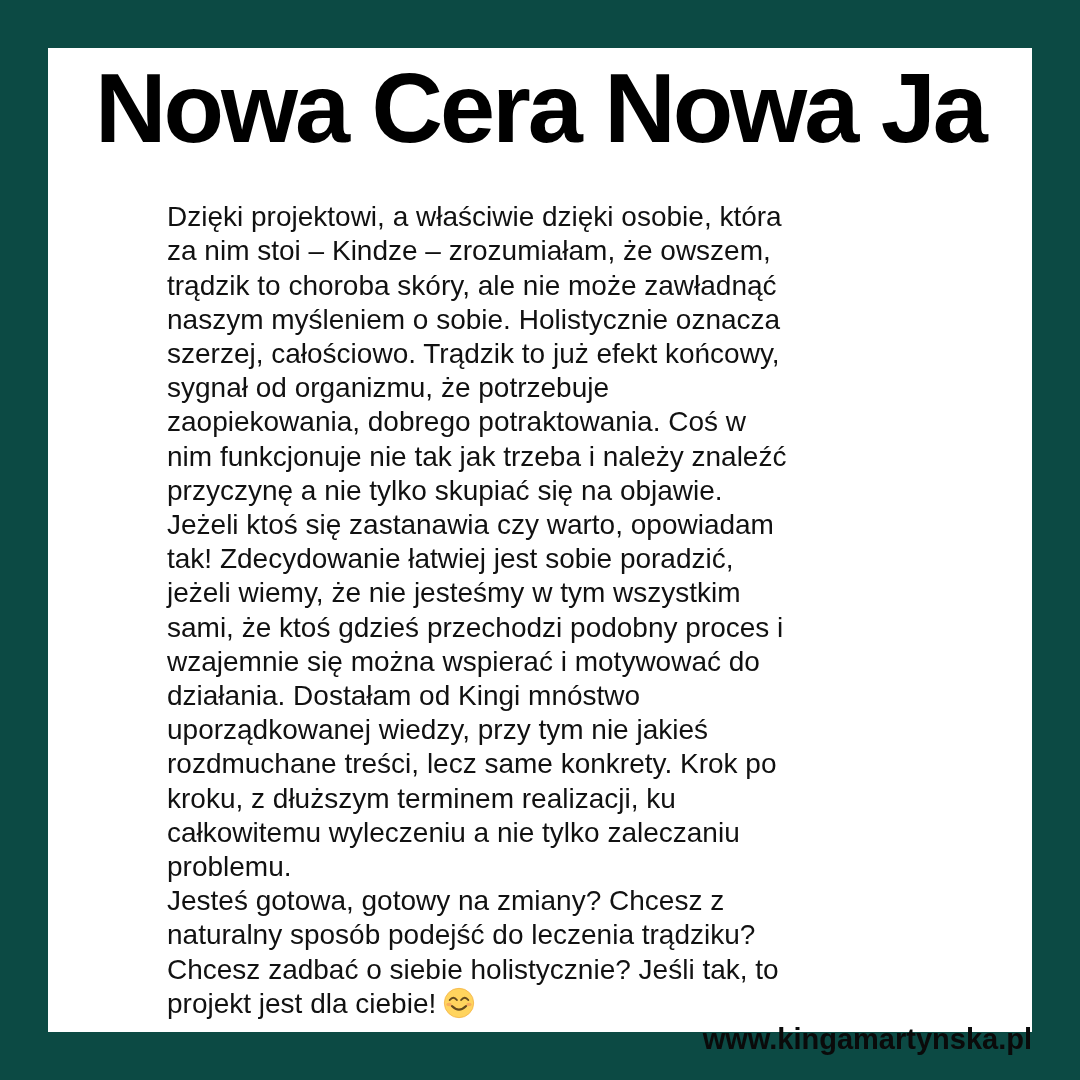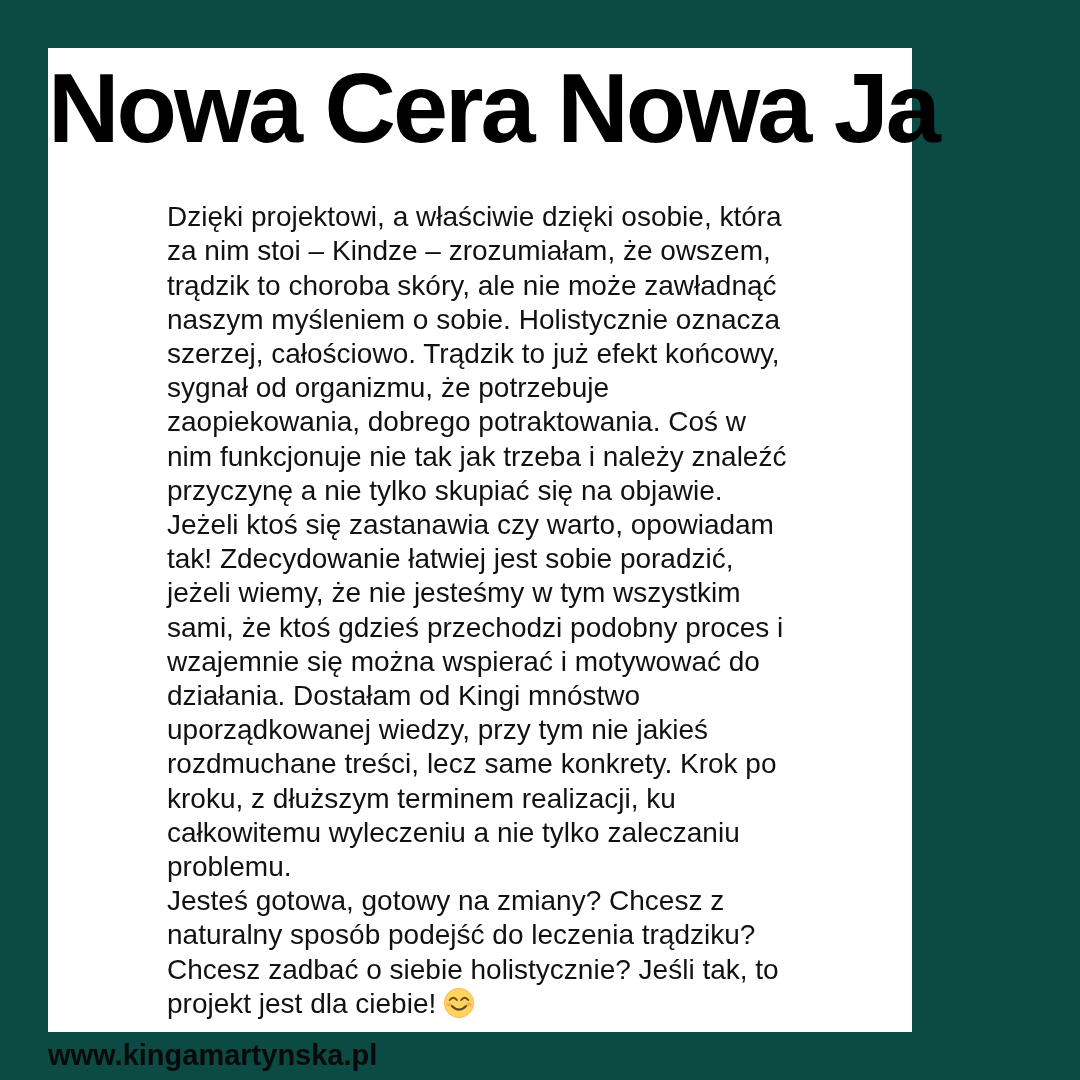--- a/index.html
+++ b/index.html
@@ -11,21 +11,21 @@
     position: relative;
     width: 1080px;
     height: 1080px;
     overflow: hidden;
     font-family: "Liberation Sans", sans-serif;
   }
   .sheet {
     position: absolute;
     left: 48px;
     top: 48px;
-    width: 864px;
+    width: 984px;
     height: 984px;
     background: #ffffff;
   }
   .title {
     margin: 8px 0 0 0;
     text-align: center;
     font-size: 99px;
     line-height: 104px;
     font-weight: 900;
     letter-spacing: -3px;
@@ -42,22 +42,22 @@
     white-space: pre-line;
   }
   .emoji {
     display: inline-block;
     width: 32px;
     height: 32px;
     vertical-align: -6px;
     margin-left: 7px;
   }
   .footer-url {
-    margin-top: 18px;
-    text-align: left;
+    margin-top: 2px;
+    text-align: right;
     font-size: 29px;
     font-weight: 700;
     color: #0a0a0a;
   }
 </style>
 </head>
 <body>
 
 <div class="canvas" style="background:#0c4a44;">
   <div class="sheet">

